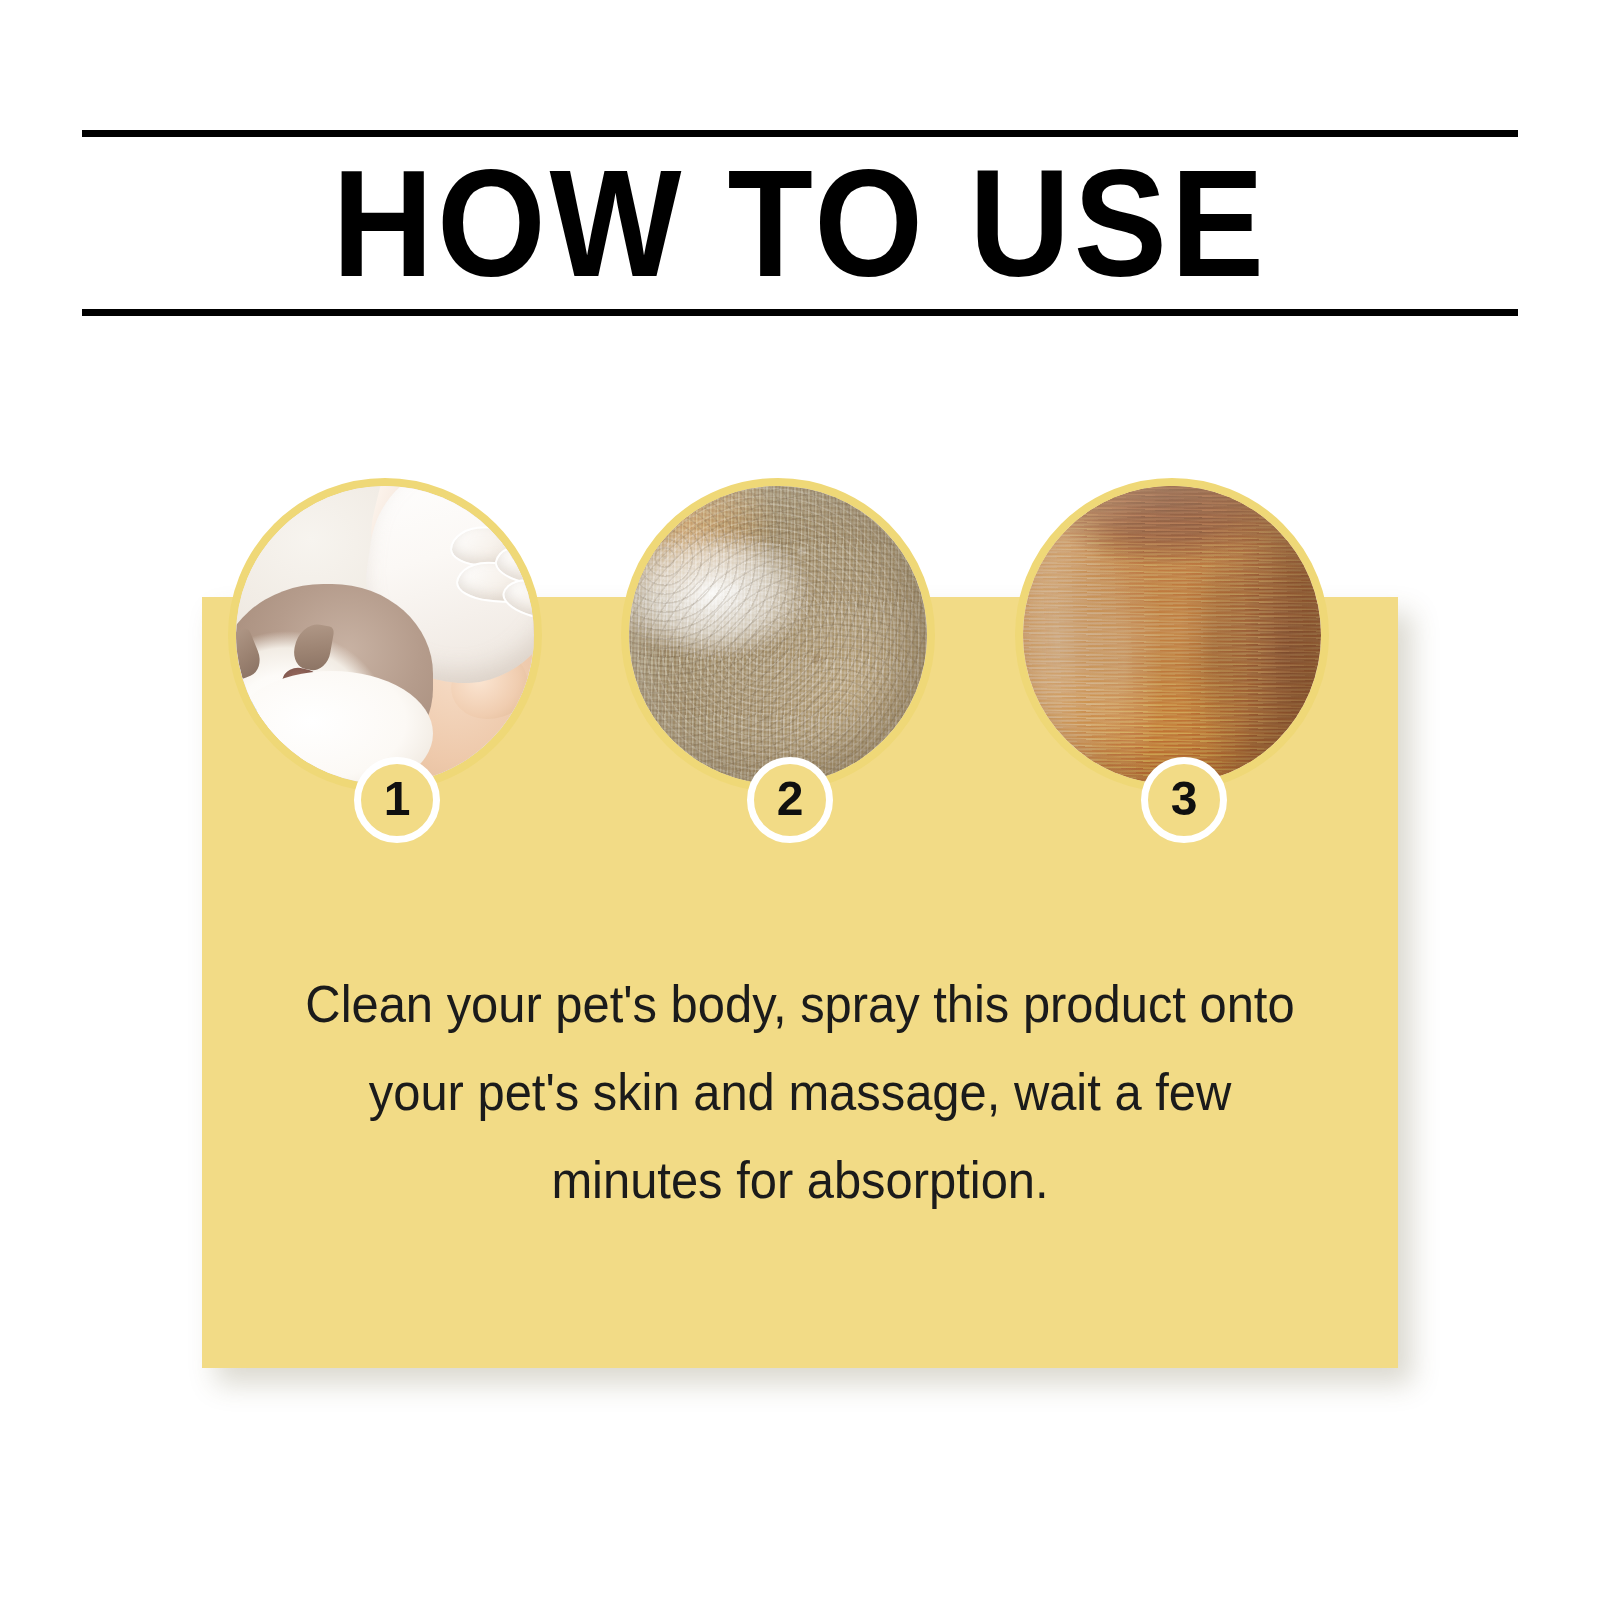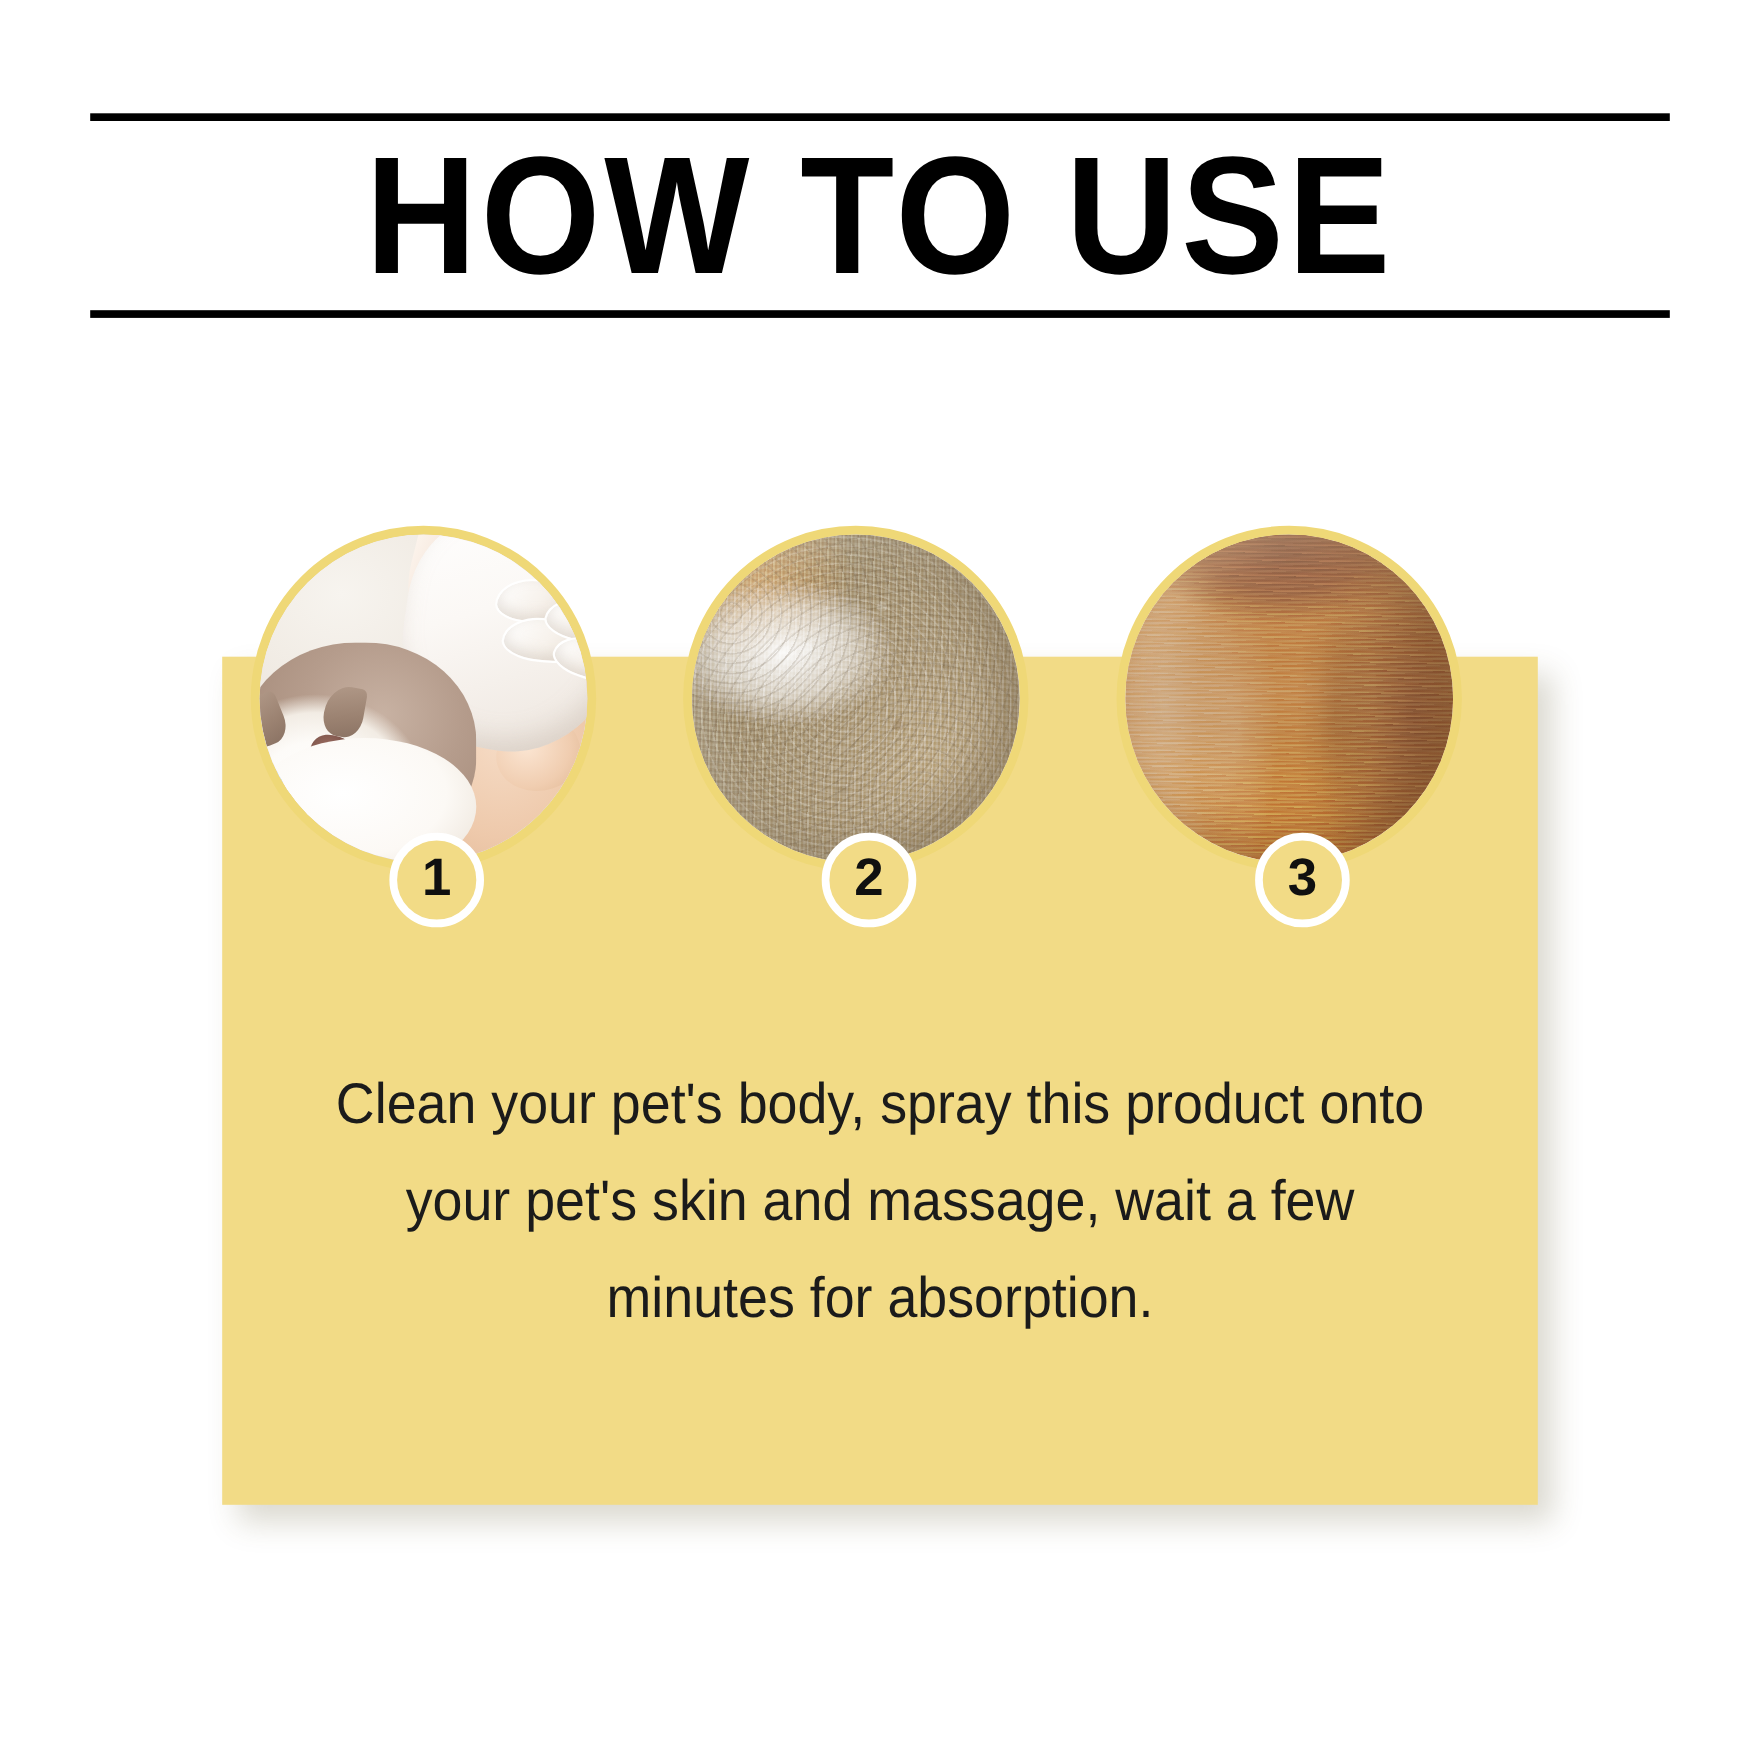--- a/index.html
+++ b/index.html
@@ -13,21 +13,21 @@
     height: 1600px;
     position: relative;
     overflow: hidden;
     font-family: "Liberation Sans", sans-serif;
   }
 
   
   #title-block {
     position: absolute;
     left: 82px;
-    top: 103px;
+    top: 130px;
     width: 1436px;
     height: 211px;
   }
   .rule {
     position: absolute;
     left: 0;
     width: 100%;
     height: 7px;
     background: #000000;
   }

